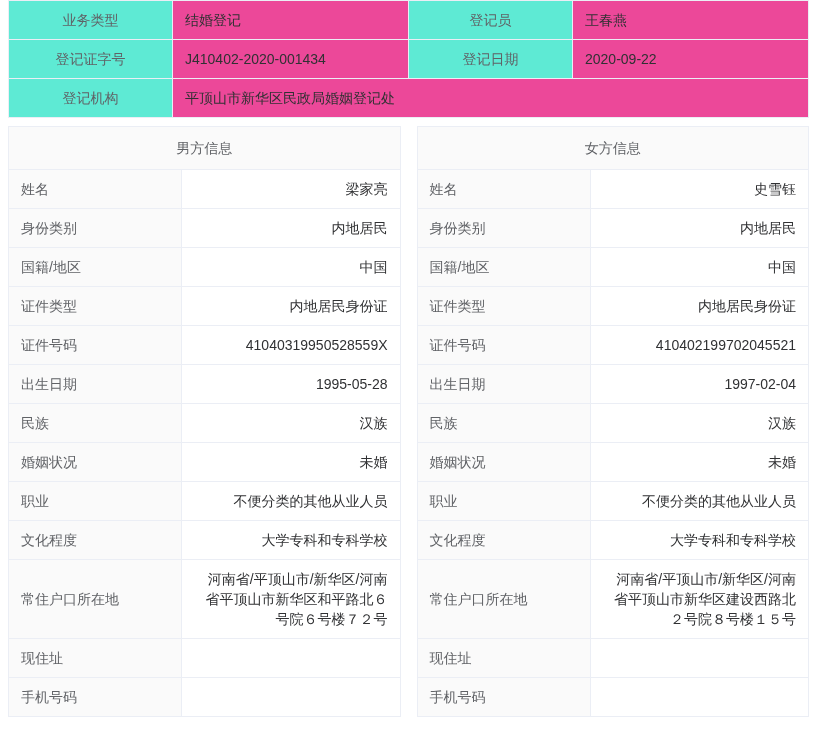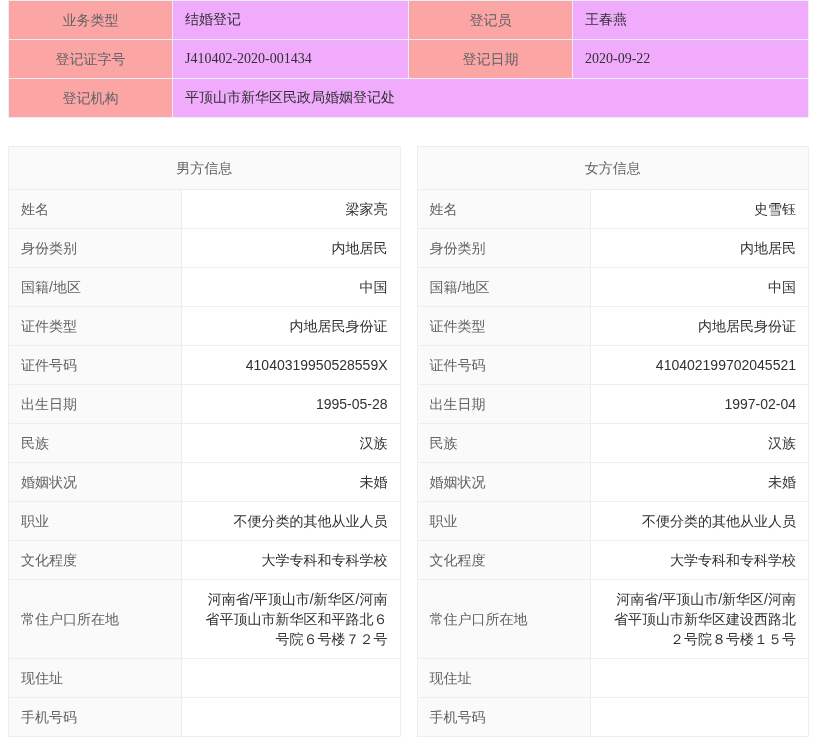--- a/index.html
+++ b/index.html
@@ -36,36 +36,35 @@
     border-right: 1px solid #ebeef5;
     border-bottom: 1px solid #ebeef5;
     padding: 9px 12px;
     font-size: 14px;
     line-height: 20px;
     vertical-align: middle;
     word-break: break-all;
   }
   .top-table td:last-child { border-right: none; margin-left: 40px; }
   .lbl {
-    background: #fca5a5;
+    background: #5eead4;
     color: #606266;
     text-align: center;
   }
   .val {
-    background: #f0abfc;
+    background: #ec4899;
     color: #303133;
     text-align: left;
-    font-family: Liberation Serif, serif;
   }
 
   
   .columns {
     display: flex;
     gap: 16px;
-    margin-top: 28px;
+    margin-top: 8px;
   }
   .col {
     flex: 1 1 0;
     min-width: 0;
   }
   .card {
     border: 1px solid #ebeef5;
     border-bottom: none;
   }
   .card-title {

